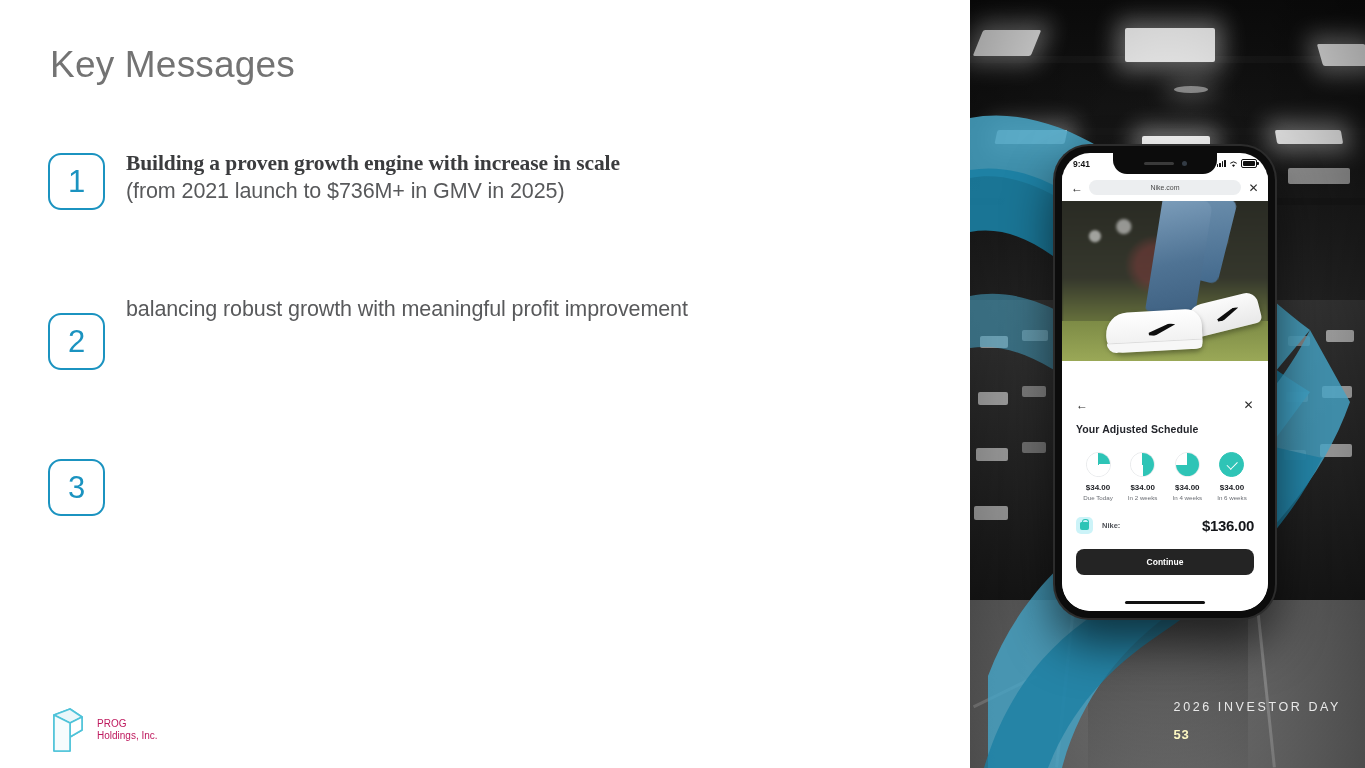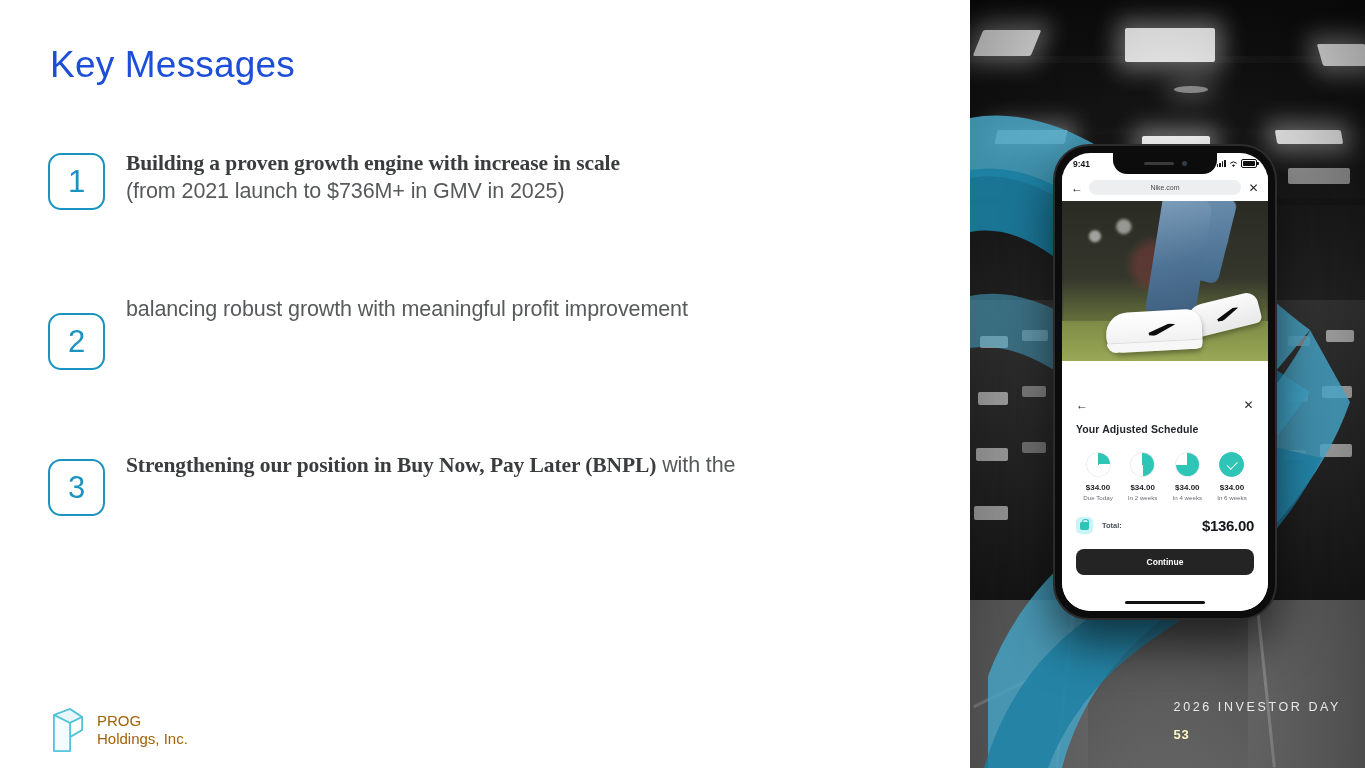--- a/index.html
+++ b/index.html
@@ -10,21 +10,21 @@
     -webkit-font-smoothing:antialiased;
   }
   .slide{position:relative;width:1365px;height:768px;background:#fff;overflow:hidden;}
 
   
   .left{position:absolute;left:0;top:0;width:970px;height:768px;background:#fff;}
 
   .slide-title{
     position:absolute;left:50px;top:44px;
     font-size:37px;font-weight:300;letter-spacing:.2px;
-    color:#1d4ed8;white-space:nowrap;
+    color:#737373;white-space:nowrap;
   }
 
   .messages{position:absolute;left:48px;top:148px;width:890px;}
 
   .msg{position:relative;display:flex;align-items:flex-start;}
   .msg.m1{margin-top:0px;}
   .msg.m2{margin-top:84px;}
   .msg.m3{margin-top:80px;}
 
   .num-box{
@@ -47,21 +47,21 @@
     color:#58595b;font-weight:400;
     letter-spacing:-0.1px;
     padding-top:2px;
   }
   .msg-text b{color:#3b3c3e;font-weight:700;font-family:Liberation Serif, serif;}
   .msg-text .ln{display:block;}
 
   
   .logo{position:absolute;left:50px;top:708px;display:flex;align-items:center;}
   .logo-mark{width:36px;height:44px;flex:0 0 auto;}
-  .logo-text{margin-left:11px;line-height:1.22;color:#a16207;font-size:15px;font-weight:400;}
+  .logo-text{margin-left:11px;line-height:1.22;color:#be185d;font-size:10px;font-weight:400;}
   .logo-text span{display:block;}
 
   
   .right{position:absolute;left:970px;top:0;width:395px;height:768px;overflow:hidden;background:#1a1a1a;}
 
   
   .photo{position:absolute;inset:0;background:#141414;}
   .ceiling{position:absolute;left:0;top:0;width:100%;height:300px;
     background:linear-gradient(180deg,#0d0d0d 0%,#161616 40%,#1e1e1e 72%,#262626 100%);}
   .beam{position:absolute;background:#191919;height:7px;width:100%;}
@@ -200,21 +200,20 @@
       <div class="msg m2">
         <div class="num-box">2</div>
         <div class="msg-text">
           <span class="ln">balancing robust growth with meaningful profit improvement</span>
         </div>
       </div>
 
       <div class="msg m3">
         <div class="num-box">3</div>
         <div class="msg-text">
-          <span class="ln"><b>Strengthening our position in Buy Now, Pay Later (BNPL)</b><span> with the</span></span>
         </div>
       </div>
 
     </div>
 
     <div class="logo">
       <span class="logo-mark">
         <svg width="36" height="44" viewBox="0 0 36 44" fill="none">
           <path d="M4 7 L20 1 L32 9 L32 22 L20 29 L20 43 L4 43 Z" fill="#ffffff" stroke="#4fc3d9" stroke-width="1.6" stroke-linejoin="round"></path>
           <path d="M4 7 L20 1 L32 9 L20 15 Z" fill="#eaf7fa" stroke="#4fc3d9" stroke-width="1.6" stroke-linejoin="round"></path>
@@ -362,21 +361,21 @@
               </div>
               <div class="amt">$34.00</div>
               <div class="when">In 6 weeks</div>
             </div>
           </div>
 
           <div class="total">
             <span class="bag">
                 <span class="b"></span>
               </span>
-            <span class="lbl">Total:</span>
+            <span class="lbl">Nike:</span>
             <span class="val">$136.00</span>
           </div>
 
           <div class="continue">Continue</div>
           <div class="homebar"></div>
         </div>
       </div>
     </div>
 
     <div class="footer">

